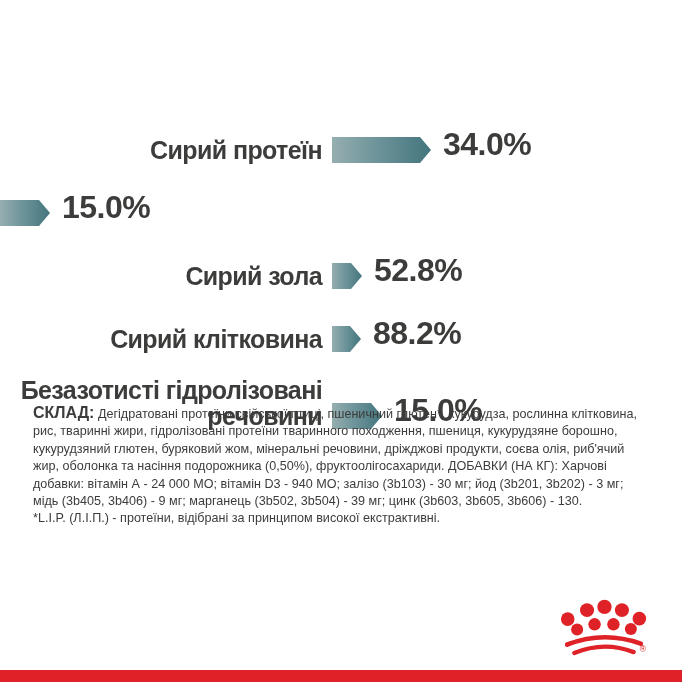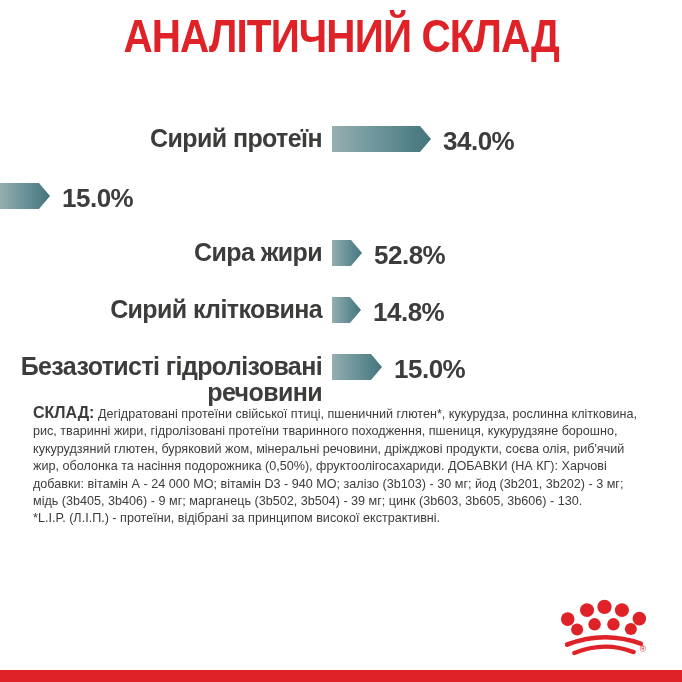--- a/index.html
+++ b/index.html
@@ -29,21 +29,21 @@
     white-space: nowrap;
   }
   
   .chart {
     position: absolute;
     top: 126px; left: 0;
     width: 100%;
   }
   .row {
     display: flex;
-    align-items: flex-start;
+    align-items: flex-end;
     margin-bottom: 26px;
     min-height: 26px;
   }
   .row-label {
     width: 322px;
     text-align: right;
     font-size: 25px;
     font-weight: bold;
     line-height: 1.02;
     letter-spacing: -0.6px;
@@ -52,21 +52,21 @@
     flex: 0 0 auto;
   }
   .bar {
     height: 26px;
     flex: 0 0 auto;
     background: linear-gradient(90deg, var(--bar-start, #96aeb0) 0%, #6d949a 45%, var(--bar-end, #44757d) 100%);
     clip-path: polygon(0 0, calc(100% - 11px) 0, 100% 50%, calc(100% - 11px) 100%, 0 100%);
   }
   .row-value {
     margin-left: 12px;
-    font-size: 26px;
+    font-size: 32px;
     font-weight: bold;
     letter-spacing: -0.5px;
     color: var(--text-dark, #3c3c3b);
     flex: 0 0 auto;
   }
   
   .comp {
     position: absolute;
     top: 404px;
     left: 33px;
@@ -97,43 +97,40 @@
     left: 0; right: 0; bottom: 0;
     height: 12px;
     background: var(--brand-red, #df2227);
   }
 </style>
 </head>
 <body>
 
 <div class="page" style="--brand-red: #df2227; --text-dark: #3c3c3b; --bar-start: #96aeb0; --bar-end: #44757d;">
 
-  <div class="title-wrap">
-    <span class="title">АНАЛІТИЧНИЙ СКЛАД</span>
-  </div>
 
   <div class="chart">
     <div class="row">
       <div class="row-label">Сирий протеїн</div>
       <div class="bar" style="width: 99px;"></div>
       <div class="row-value">34.0%</div>
     </div>
     <div class="row">
       <div class="bar" style="width: 50px;"></div>
       <div class="row-value">15.0%</div>
     </div>
     <div class="row">
-      <div class="row-label">Сира жири</div>
+      <div class="row-label">Сирий зола</div>
       <div class="bar" style="width: 30px;"></div>
       <div class="row-value">52.8%</div>
     </div>
     <div class="row">
       <div class="row-label">Сирий клітковина</div>
       <div class="bar" style="width: 29px;"></div>
-      <div class="row-value">14.8%</div>
+      <div class="row-value">88.2%</div>
     </div>
     <div class="row">
       <div class="row-label">Безазотисті гідролізовані речовини</div>
       <div class="bar" style="width: 50px;"></div>
       <div class="row-value">15.0%</div>
     </div>
   </div>
 
   <div class="comp">
     <div><span class="comp-label">СКЛАД:</span><span> Дегідратовані протеїни свійської птиці, пшеничний глютен*, кукурудза, рослинна клітковина, рис, тваринні жири, гідролізовані протеїни тваринного походження, пшениця, кукурудзяне борошно, кукурудзяний глютен, буряковий жом, мінеральні речовини, дріжджові продукти, соєва олія, риб'ячий жир, оболонка та насіння подорожника (0,50%), фруктоолігосахариди. ДОБАВКИ (НА КГ): Харчові добавки: вітамін А - 24 000 МО; вітамін D3 - 940 МО; залізо (3b103) - 30 мг; йод (3b201, 3b202) - 3 мг; мідь (3b405, 3b406) - 9 мг; марганець (3b502, 3b504) - 39 мг; цинк (3b603, 3b605, 3b606) - 130.</span></div>

